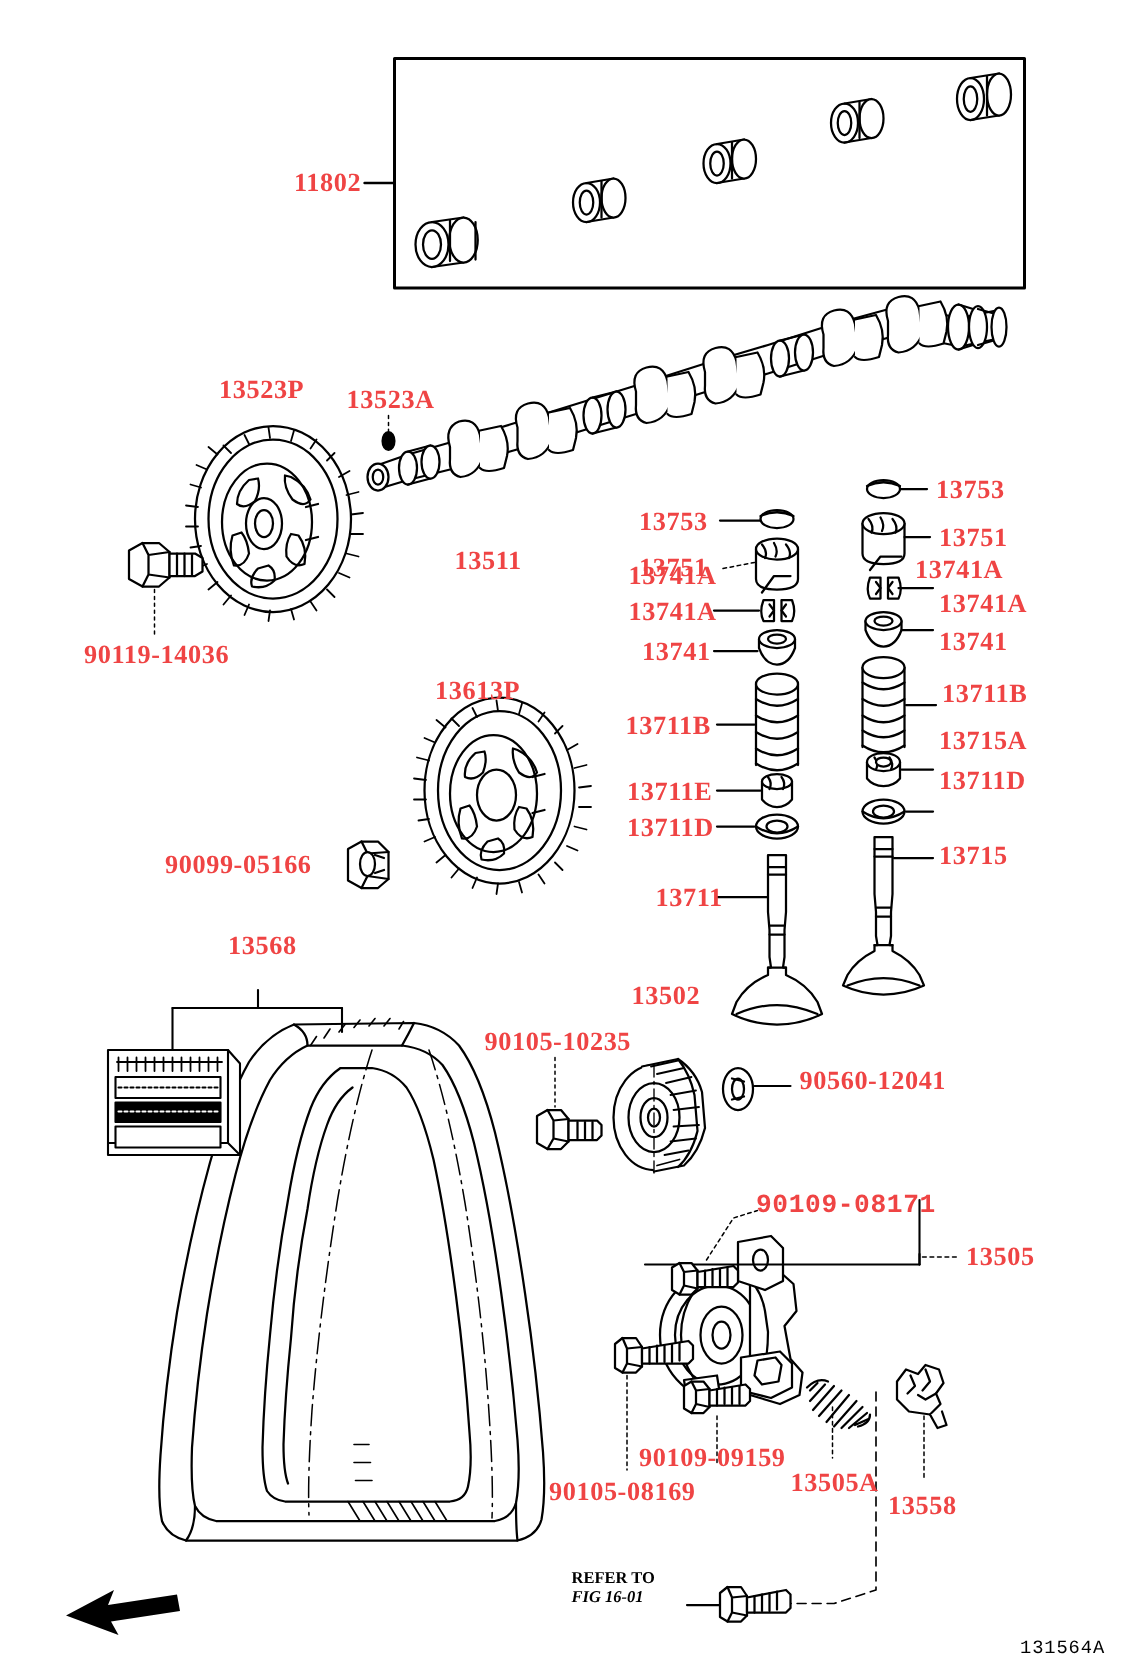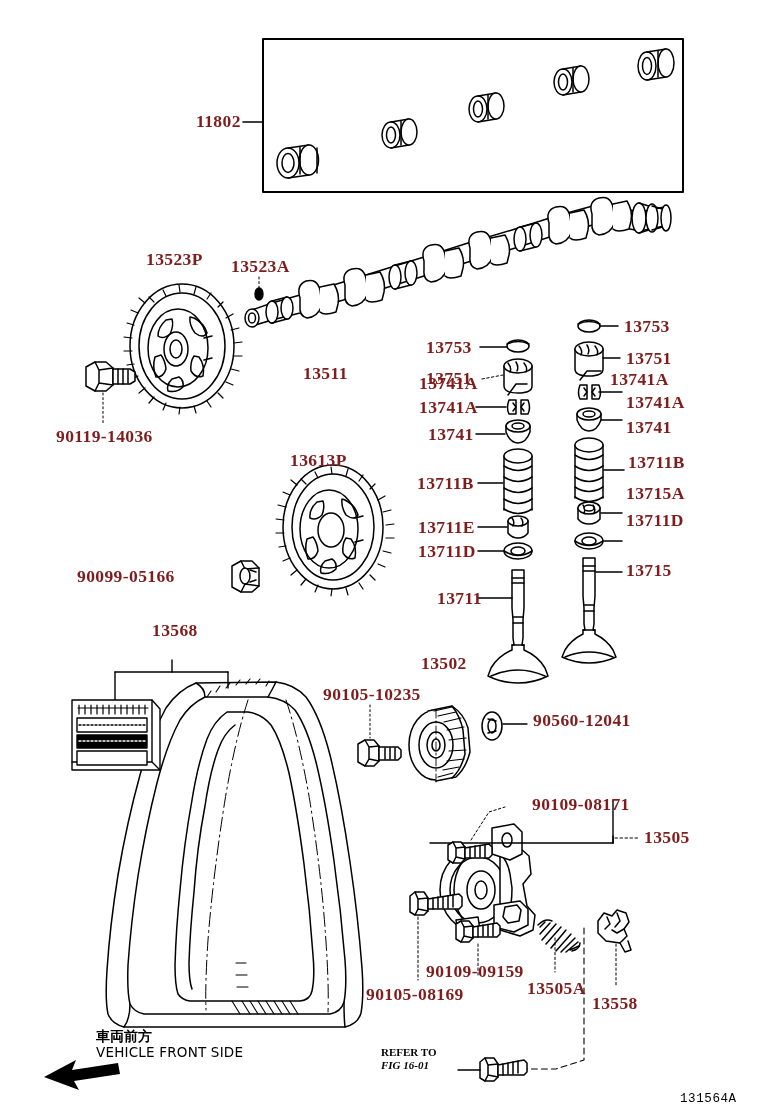--- a/index.html
+++ b/index.html
@@ -14,21 +14,21 @@
   #sheet { position:absolute; inset:0; }
   svg.layer { position:absolute; left:0; top:0; width:760px; height:1112px; }
 
   .lbl {
     position:absolute;
     font-family:"Liberation Serif", serif;
     font-size:17.5px;
     font-weight:700;
     letter-spacing:0.4px;
     white-space:nowrap;
-    color:#7f1d1d;
+    color:#ef4444;
     line-height:1;
   }
   .figid {
     position:absolute;
     font-family:Liberation Mono, monospace;
     font-size:12.5px;
     letter-spacing:0.6px;
     white-space:nowrap;
   }
   .frontnote {
@@ -528,29 +528,29 @@
   </svg>
 
   <div class="lbl" style="left:196px; top:113px;">11802</div>
 
   <div class="lbl" style="left:146px; top:251px;">13523P</div>
   <div class="lbl" style="left:231px; top:258px;">13523A</div>
   <div class="lbl" style="left:303px; top:365px;">13511</div>
   <div class="lbl" style="left:56px; top:428px;">90119-14036</div>
 
   <div class="lbl" style="left:290px; top:452px;">13613P</div>
-  <div class="lbl" style="left:77px; top:568px;">90099-05166</div>
+  <div class="lbl" style="left:110px; top:568px;">90099-05166</div>
 
   <div class="lbl" style="left:152px; top:622px;">13568</div>
 
   <div class="lbl" style="left:421px; top:655px;">13502</div>
   <div class="lbl" style="left:323px; top:686px;">90105-10235</div>
   <div class="lbl" style="left:533px; top:712px;">90560-12041</div>
 
-  <div class="lbl" style="left:532px; top:796px;">90109-08171</div>
+  <div class="lbl" style="left:504px; top:796px;font-family:Liberation Mono, monospace;">90109-08171</div>
   <div class="lbl" style="left:644px; top:829px;">13505</div>
   <div class="lbl" style="left:426px; top:963px;">90109-09159</div>
   <div class="lbl" style="left:366px; top:986px;">90105-08169</div>
   <div class="lbl" style="left:527px; top:980px;">13505A</div>
   <div class="lbl" style="left:592px; top:995px;">13558</div>
 
   <div class="lbl" style="left:426px; top:339px;">13753</div>
   <div class="lbl" style="left:426px; top:370px;">13751</div>
   <div class="lbl" style="left:419px; top:375px; top:375px;">13741A</div>
   <div class="lbl" style="left:419px; top:399px;">13741A</div>
@@ -563,24 +563,20 @@
   <div class="lbl" style="left:624px; top:318px;">13753</div>
   <div class="lbl" style="left:626px; top:350px;">13751</div>
   <div class="lbl" style="left:610px; top:371px;">13741A</div>
   <div class="lbl" style="left:626px; top:394px;">13741A</div>
   <div class="lbl" style="left:626px; top:419px;">13741</div>
   <div class="lbl" style="left:628px; top:454px;">13711B</div>
   <div class="lbl" style="left:626px; top:485px;">13715A</div>
   <div class="lbl" style="left:626px; top:512px;">13711D</div>
   <div class="lbl" style="left:626px; top:562px;">13715</div>
 
-  <div class="frontnote" style="left:96px; top:1029px;">
-    <span class="jp">車両前方</span>
-    <span class="en">VEHICLE FRONT SIDE</span>
-  </div>
 
   <div class="refnote" style="left:381px; top:1046px;">
     <span style="display:block;">REFER TO</span>
     <span style="display:block;font-style:italic;">FIG 16-01</span>
   </div>
 
   <div class="figid" style="left:680px; top:1092px;">131564A</div>
 
 </div>
 

